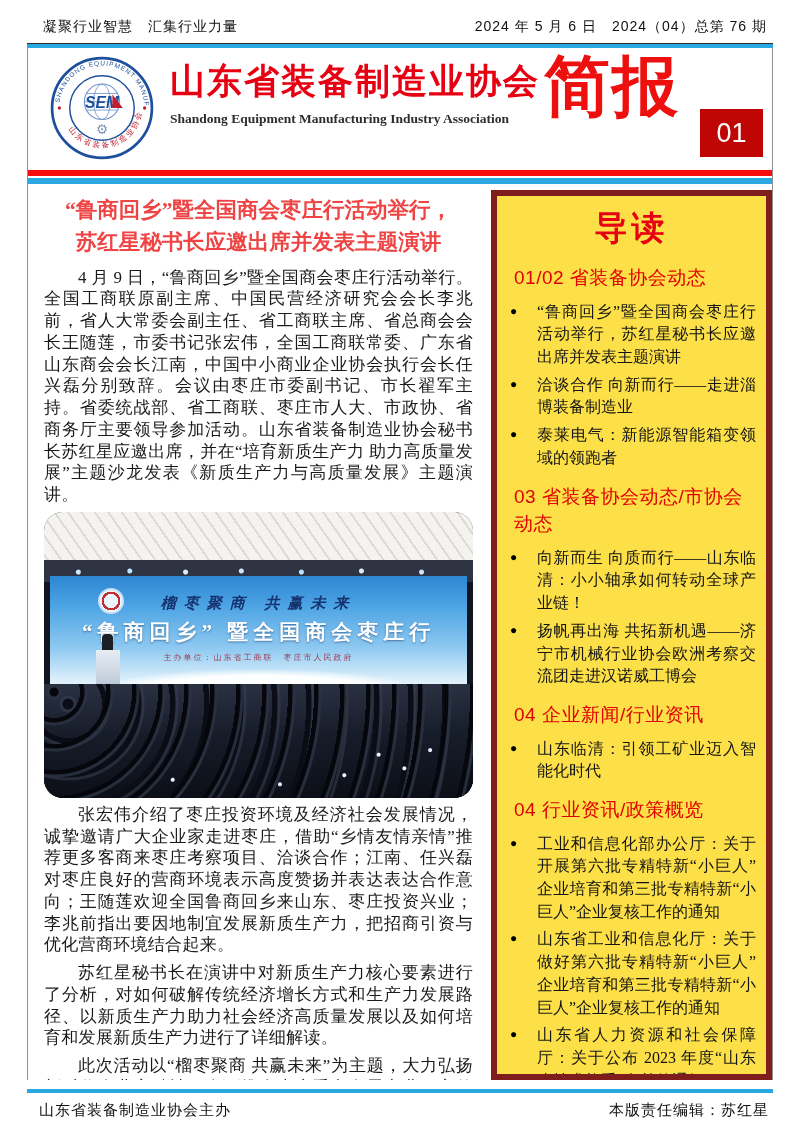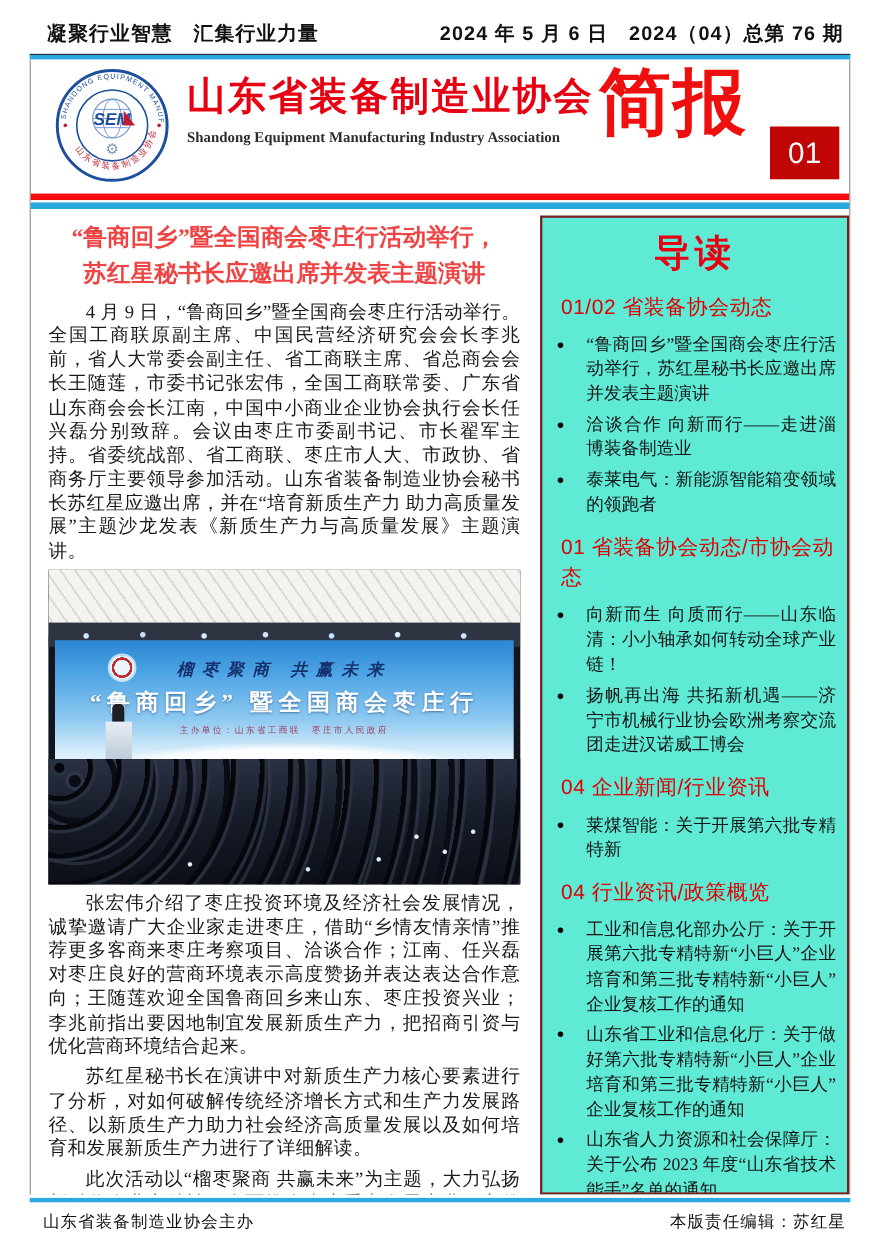--- a/index.html
+++ b/index.html
@@ -6,21 +6,21 @@
   body{
     width:800px;height:1130px;background:#ffffff;position:relative;overflow:hidden;
     font-family:"Liberation Serif","DejaVu Serif",serif;color:#1a1a1a;
     -webkit-font-smoothing:antialiased;
   }
   .page{position:absolute;inset:0;padding:10px 27px 0;box-sizing:border-box;}
 
   
   .topbar{display:flex;justify-content:space-between;align-items:flex-end;
     padding:8px 6px 7px 16px;font-family:"Liberation Sans","DejaVu Sans",sans-serif;
-    font-weight:bold;font-size:18px;color:#111;letter-spacing:1px;}
+    font-weight:normal;font-size:14px;color:#111;letter-spacing:1px;}
   .rule-blue-top{height:4px;background:#2aa9e0;border-top:1px solid #2b2b2b;}
 
   
   .frame{border-left:1px solid #909090;border-right:1px solid #909090;}
 
   
   .masthead{position:relative;height:122px;}
   .logo{position:absolute;left:22px;top:8px;width:104px;height:104px;}
   .org-title{position:absolute;left:142px;top:10px;width:400px;}
   .org-title .cn{font-size:35px;font-weight:bold;color:#e60012;letter-spacing:2px;
@@ -39,21 +39,21 @@
 
   
   .main{display:flex;height:896px;overflow:hidden;padding-top:6px;box-sizing:border-box;}
   .left-col{width:455px;padding:0 10px 0 16px;box-sizing:border-box;}
   .article-title{text-align:center;font-size:21.5px;font-weight:bold;line-height:1.5;
     margin:4px 0 8px;color:#ef4444;}
   .left-col p{font-size:17px;line-height:1.28;text-align:justify;text-indent:2em;
     margin:0 0 6px;letter-spacing:.3px;}
 
   
-  .photo{position:relative;width:429px;height:286px;margin:2px 0 6px;overflow:hidden;background:#10151f;}
+  .photo{position:relative;width:429px;height:286px;margin:2px 0 6px;overflow:hidden;background:#10151f;border-radius:19px;}
   .ph-ceiling{position:absolute;top:0;left:0;right:0;height:60px;background:
     repeating-linear-gradient(55deg,#f4f3f0 0 9px,#dddbd6 9px 11px),
     repeating-linear-gradient(-55deg,rgba(210,208,202,.55) 0 9px,rgba(245,244,241,0) 9px 18px);}
   .ph-truss{position:absolute;top:48px;left:0;right:0;height:22px;background-color:#2e3442;background-image:
     radial-gradient(circle 3px at 8% 55%,#cfe6ff 0 2px,transparent 3px),
     radial-gradient(circle 3px at 20% 50%,#bfe0ff 0 2px,transparent 3px),
     radial-gradient(circle 3px at 33% 55%,#d8ecff 0 2px,transparent 3px),
     radial-gradient(circle 3px at 46% 50%,#cfe6ff 0 2px,transparent 3px),
     radial-gradient(circle 3px at 60% 55%,#bfe0ff 0 2px,transparent 3px),
     radial-gradient(circle 3px at 74% 50%,#d8ecff 0 2px,transparent 3px),
@@ -81,22 +81,22 @@
     radial-gradient(circle 2px at 90% 58%,#dcecff 0 1.5px,transparent 2.5px),
     radial-gradient(circle 2px at 70% 80%,#e8f2ff 0 1.5px,transparent 2.5px),
     radial-gradient(circle 2px at 55% 88%,#dcecff 0 1.5px,transparent 2.5px),
     radial-gradient(circle 2px at 30% 84%,#e8f2ff 0 1.5px,transparent 2.5px);}
   .ph-podium{position:absolute;left:52px;top:138px;width:24px;height:38px;
     background:linear-gradient(180deg,#e8edf4,#b9c6d6);}
   .ph-speaker{position:absolute;left:58px;top:122px;width:11px;height:17px;background:#1c2026;
     border-radius:4px 4px 0 0;}
 
   
-  .digest{margin-left:auto;width:281px;border:2px solid #7f1d1d;box-sizing:border-box;
-    padding:4px 10px 6px;overflow:hidden;background:#5eead4;}
+  .digest{margin-left:auto;width:281px;border:6px solid #7f1d1d;box-sizing:border-box;
+    padding:4px 10px 6px;overflow:hidden;background:#fde047;}
   .digest-title{text-align:center;color:#e60012;font-weight:900;font-size:33px;
     font-family:"Liberation Sans","DejaVu Sans",sans-serif;margin:6px 0 2px;letter-spacing:4px;}
   .digest h3{color:#e00000;font-size:19px;font-family:"Liberation Sans","DejaVu Sans",sans-serif;
     font-weight:normal;margin:13px 0 9px;padding-left:7px;line-height:1.45;letter-spacing:.5px;}
   .digest ul{list-style:none;margin:0;padding:0;}
   .digest li{position:relative;padding-left:30px;font-size:16px;line-height:1.42;
     margin-bottom:5px;text-align:justify;color:#141414;}
   .digest li .bullet{position:absolute;left:3px;top:2px;font-size:12px;color:#000;}
 
   
@@ -186,29 +186,29 @@
       <div class="digest">
         <div class="digest-title">导读</div>
 
         <h3>01/02 省装备协会动态</h3>
         <ul>
           <li><span class="bullet">●</span><span>“鲁商回乡”暨全国商会枣庄行活动举行，苏红星秘书长应邀出席并发表主题演讲</span></li>
           <li><span class="bullet">●</span><span>洽谈合作 向新而行——走进淄博装备制造业</span></li>
           <li><span class="bullet">●</span><span>泰莱电气：新能源智能箱变领域的领跑者</span></li>
         </ul>
 
-        <h3>01 省装备协会动态/市协会动态</h3>
+        <h3>03 省装备协会动态/市协会动态</h3>
         <ul>
           <li><span class="bullet">●</span><span>向新而生 向质而行——山东临清：小小轴承如何转动全球产业链！</span></li>
           <li><span class="bullet">●</span><span>扬帆再出海 共拓新机遇——济宁市机械行业协会欧洲考察交流团走进汉诺威工博会</span></li>
         </ul>
 
         <h3>04  企业新闻/行业资讯</h3>
         <ul>
-          <li><span class="bullet">●</span><span>莱煤智能：关于开展第六批专精特新</span></li>
+          <li><span class="bullet">●</span><span>山东临清：引领工矿业迈入智能化时代</span></li>
         </ul>
 
         <h3>04  行业资讯/政策概览</h3>
         <ul>
           <li><span class="bullet">●</span><span>工业和信息化部办公厅：关于开展第六批专精特新“小巨人”企业培育和第三批专精特新“小巨人”企业复核工作的通知</span></li>
           <li><span class="bullet">●</span><span>山东省工业和信息化厅：关于做好第六批专精特新“小巨人”企业培育和第三批专精特新“小巨人”企业复核工作的通知</span></li>
           <li><span class="bullet">●</span><span>山东省人力资源和社会保障厅：关于公布 2023 年度“山东省技术能手”名单的通知</span></li>
 
         </ul>
       </div>

